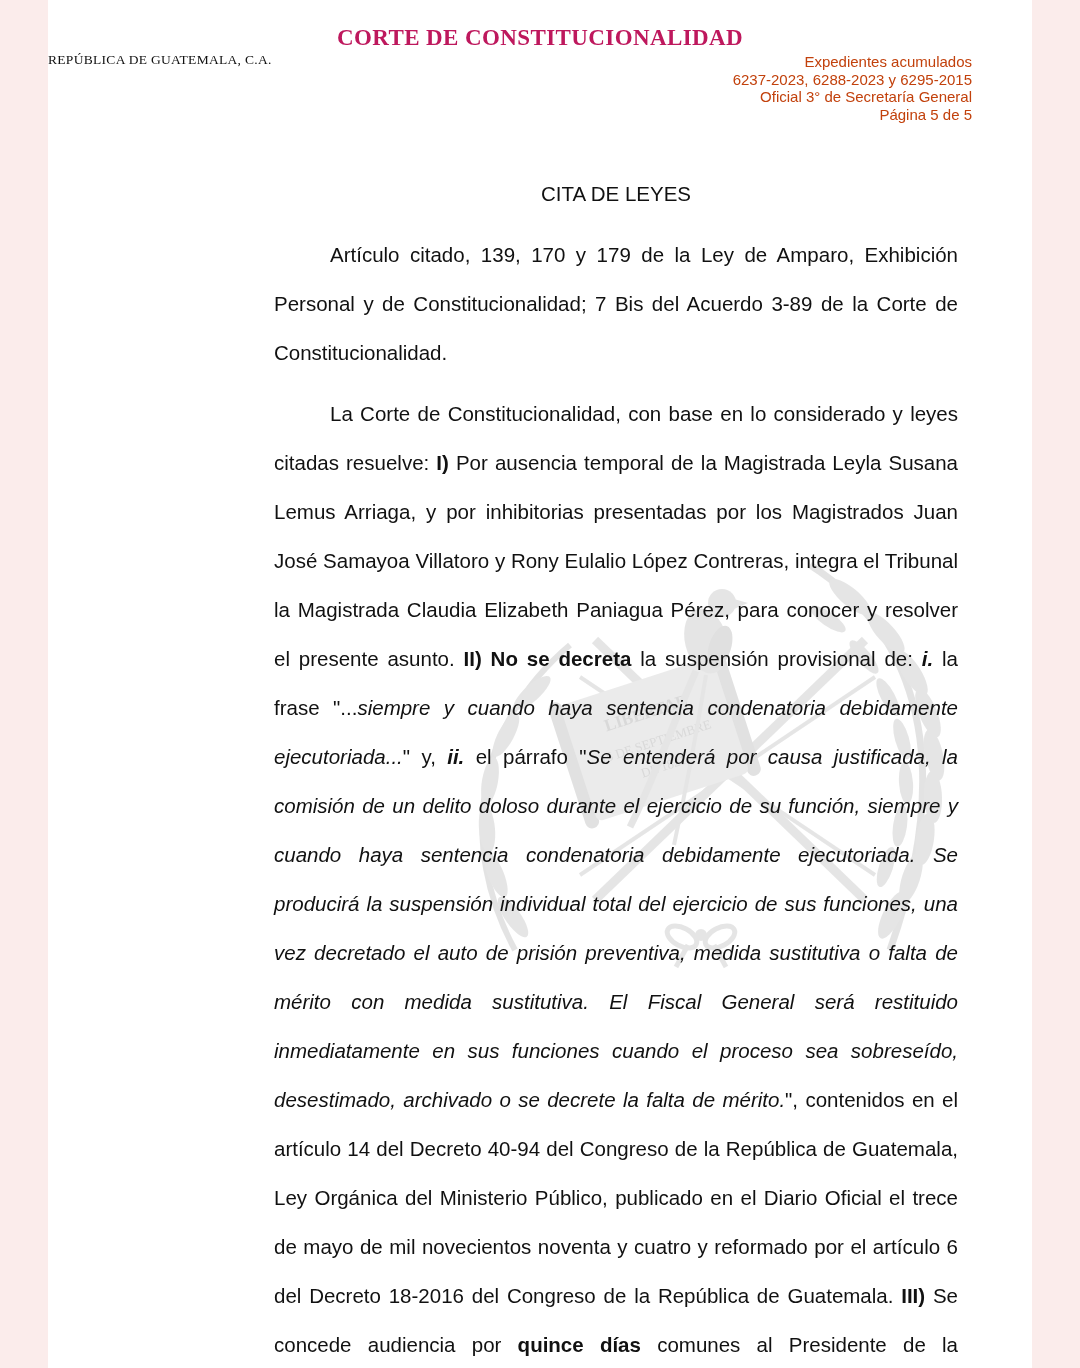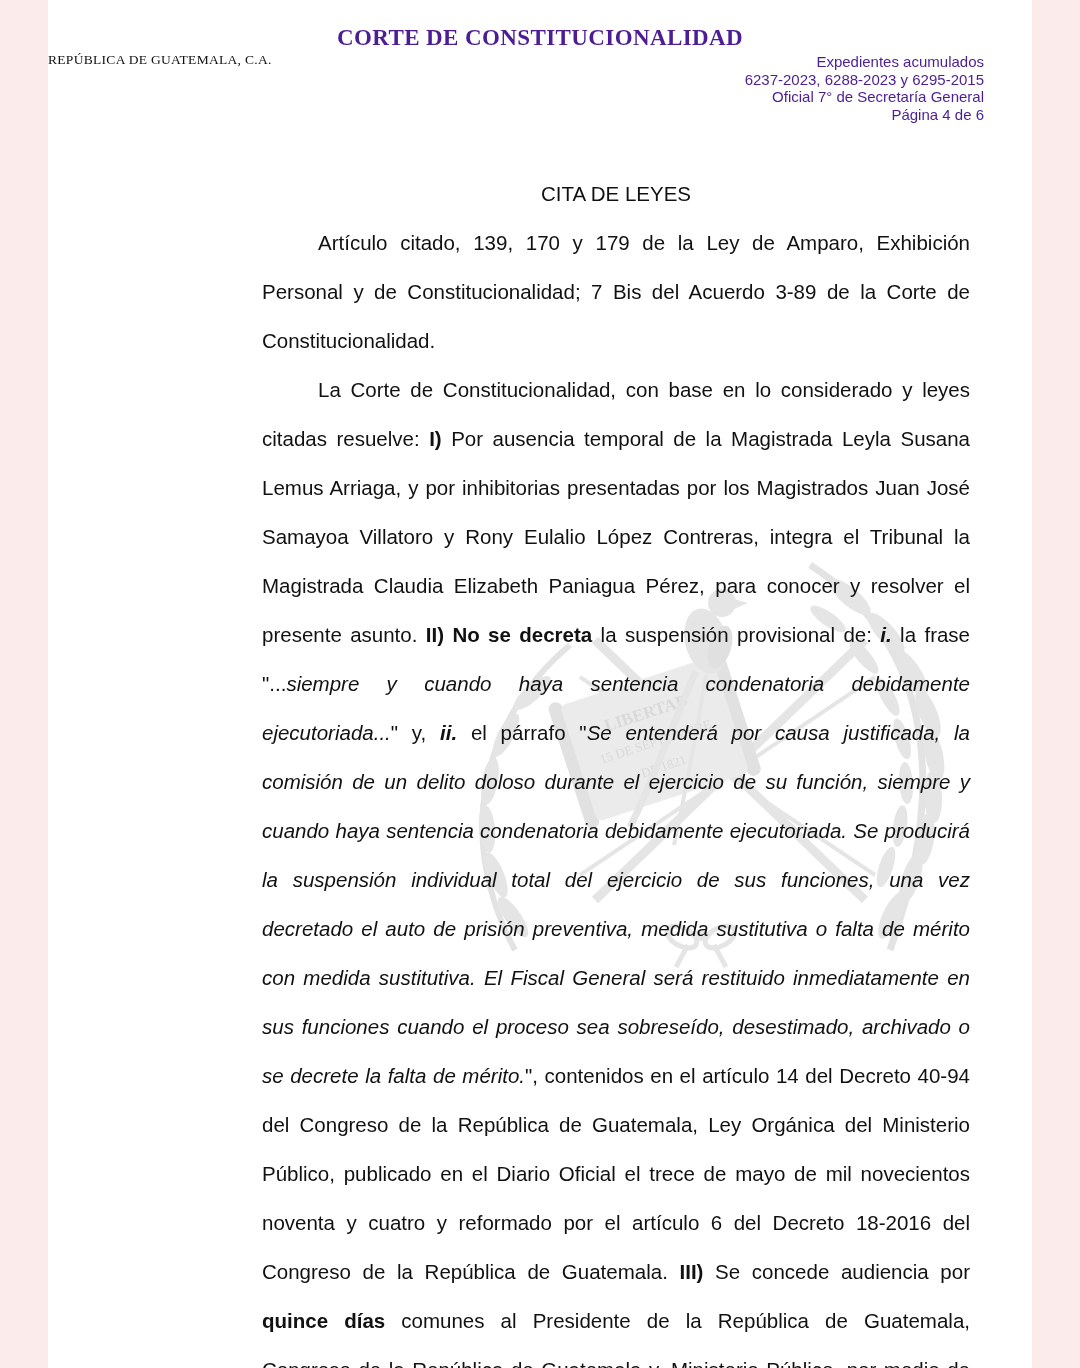--- a/index.html
+++ b/index.html
@@ -18,43 +18,43 @@
   .watermark {
     position:absolute; left:372px; top:545px;
     width:600px; height:440px;
     z-index:1; pointer-events:none;
   }
   .header { position:relative; height:169px; padding-top:25px; box-sizing:border-box; z-index:2; }
   .title {
     font-family:"Liberation Serif", serif;
     font-weight:bold; font-size:23px;
     text-align:center; letter-spacing:0.4px;
-    color:#4c1d95;
+    color:#be185d;
   }
   .subtitle {
     font-family:"Liberation Serif", serif;
     font-size:13.5px; text-align:left;
     margin-top:1px; letter-spacing:0.3px;
     color:#111;
   }
   .case-info {
-    position:absolute; top:53px; right:48px;
+    position:absolute; top:53px; right:60px;
     text-align:right;
     font-size:15px; line-height:17.5px;
-    color:#4c1d95;
+    color:#c2410c;
   }
   .doc-body {
     position:relative; z-index:2;
     padding:0 62px 0 214px;
     font-size:20.5px; line-height:49px;
     text-align:justify;
     color:#111;
   }
   .doc-heading { font-weight:normal; text-align:center; }
-  .doc-para { margin:0; text-indent:56px; }
+  .doc-para { margin:12px; text-indent:56px; }
   .doc-para span { white-space:pre-wrap; }
 </style>
 </head>
 <body>
 
 <div class="paper">
 
   <svg class="watermark" viewBox="0 0 600 440" opacity="0.5">
     <g fill="none" stroke="#c9c9c9">
 
@@ -120,22 +120,22 @@
       <line x1="294" y1="400" x2="306" y2="422"></line>
     </g>
   </svg>
 
   <div class="header">
     <div class="title">CORTE DE CONSTITUCIONALIDAD</div>
     <div class="subtitle">REPÚBLICA DE GUATEMALA, C.A.</div>
     <div class="case-info">
       <div>Expedientes acumulados</div>
       <div>6237-2023, 6288-2023 y 6295-2015</div>
-      <div>Oficial 7° de Secretaría General</div>
-      <div>Página 4 de 6</div>
+      <div>Oficial 3° de Secretaría General</div>
+      <div>Página 5 de 5</div>
     </div>
   </div>
 
   <div class="doc-body">
       <div class="doc-heading">CITA DE LEYES</div>
       <p class="doc-para"><span>Artículo citado, 139, 170 y 179 de la Ley de Amparo, Exhibición Personal y de Constitucionalidad; 7 Bis del Acuerdo 3-89 de la Corte de Constitucionalidad.</span></p>
       <p class="doc-para"><span>La Corte de Constitucionalidad, con base en lo considerado y leyes citadas resuelve: </span><span style="font-weight: bold;">I)</span><span> Por ausencia temporal de la Magistrada Leyla Susana Lemus Arriaga, y por inhibitorias presentadas por los Magistrados Juan José Samayoa Villatoro y Rony Eulalio López Contreras, integra el Tribunal la Magistrada Claudia Elizabeth Paniagua Pérez, para conocer y resolver el presente asunto. </span><span style="font-weight: bold;">II) No se decreta</span><span> la suspensión provisional de: </span><span style="font-weight: bold; font-style: italic;">i.</span><span> la frase "...</span><span style="font-style: italic;">siempre y cuando haya sentencia condenatoria debidamente ejecutoriada...</span><span>" y, </span><span style="font-weight: bold; font-style: italic;">ii.</span><span> el párrafo "</span><span style="font-style: italic;">Se entenderá por causa justificada, la comisión de un delito doloso durante el ejercicio de su función, siempre y cuando haya sentencia condenatoria debidamente ejecutoriada. Se producirá la suspensión individual total del ejercicio de sus funciones, una vez decretado el auto de prisión preventiva, medida sustitutiva o falta de mérito con medida sustitutiva. El Fiscal General será restituido inmediatamente en sus funciones cuando el proceso sea sobreseído, desestimado, archivado o se decrete la falta de mérito.</span><span>", contenidos en el artículo 14 del Decreto 40-94 del Congreso de la República de Guatemala, Ley Orgánica del Ministerio Público, publicado en el Diario Oficial el trece de mayo de mil novecientos noventa y cuatro y reformado por el artículo 6 del Decreto 18-2016 del Congreso de la República de Guatemala. </span><span style="font-weight: bold;">III)</span><span> Se concede audiencia por </span><span style="font-weight: bold;">quince días</span><span> comunes al Presidente de la República de Guatemala, Congreso de la República de Guatemala y, Ministerio Público, por medio de la Fiscalía de Asuntos Constitucionales, Amparos y Exhibición Personal. </span></p>
     </div>
 
 </div>

